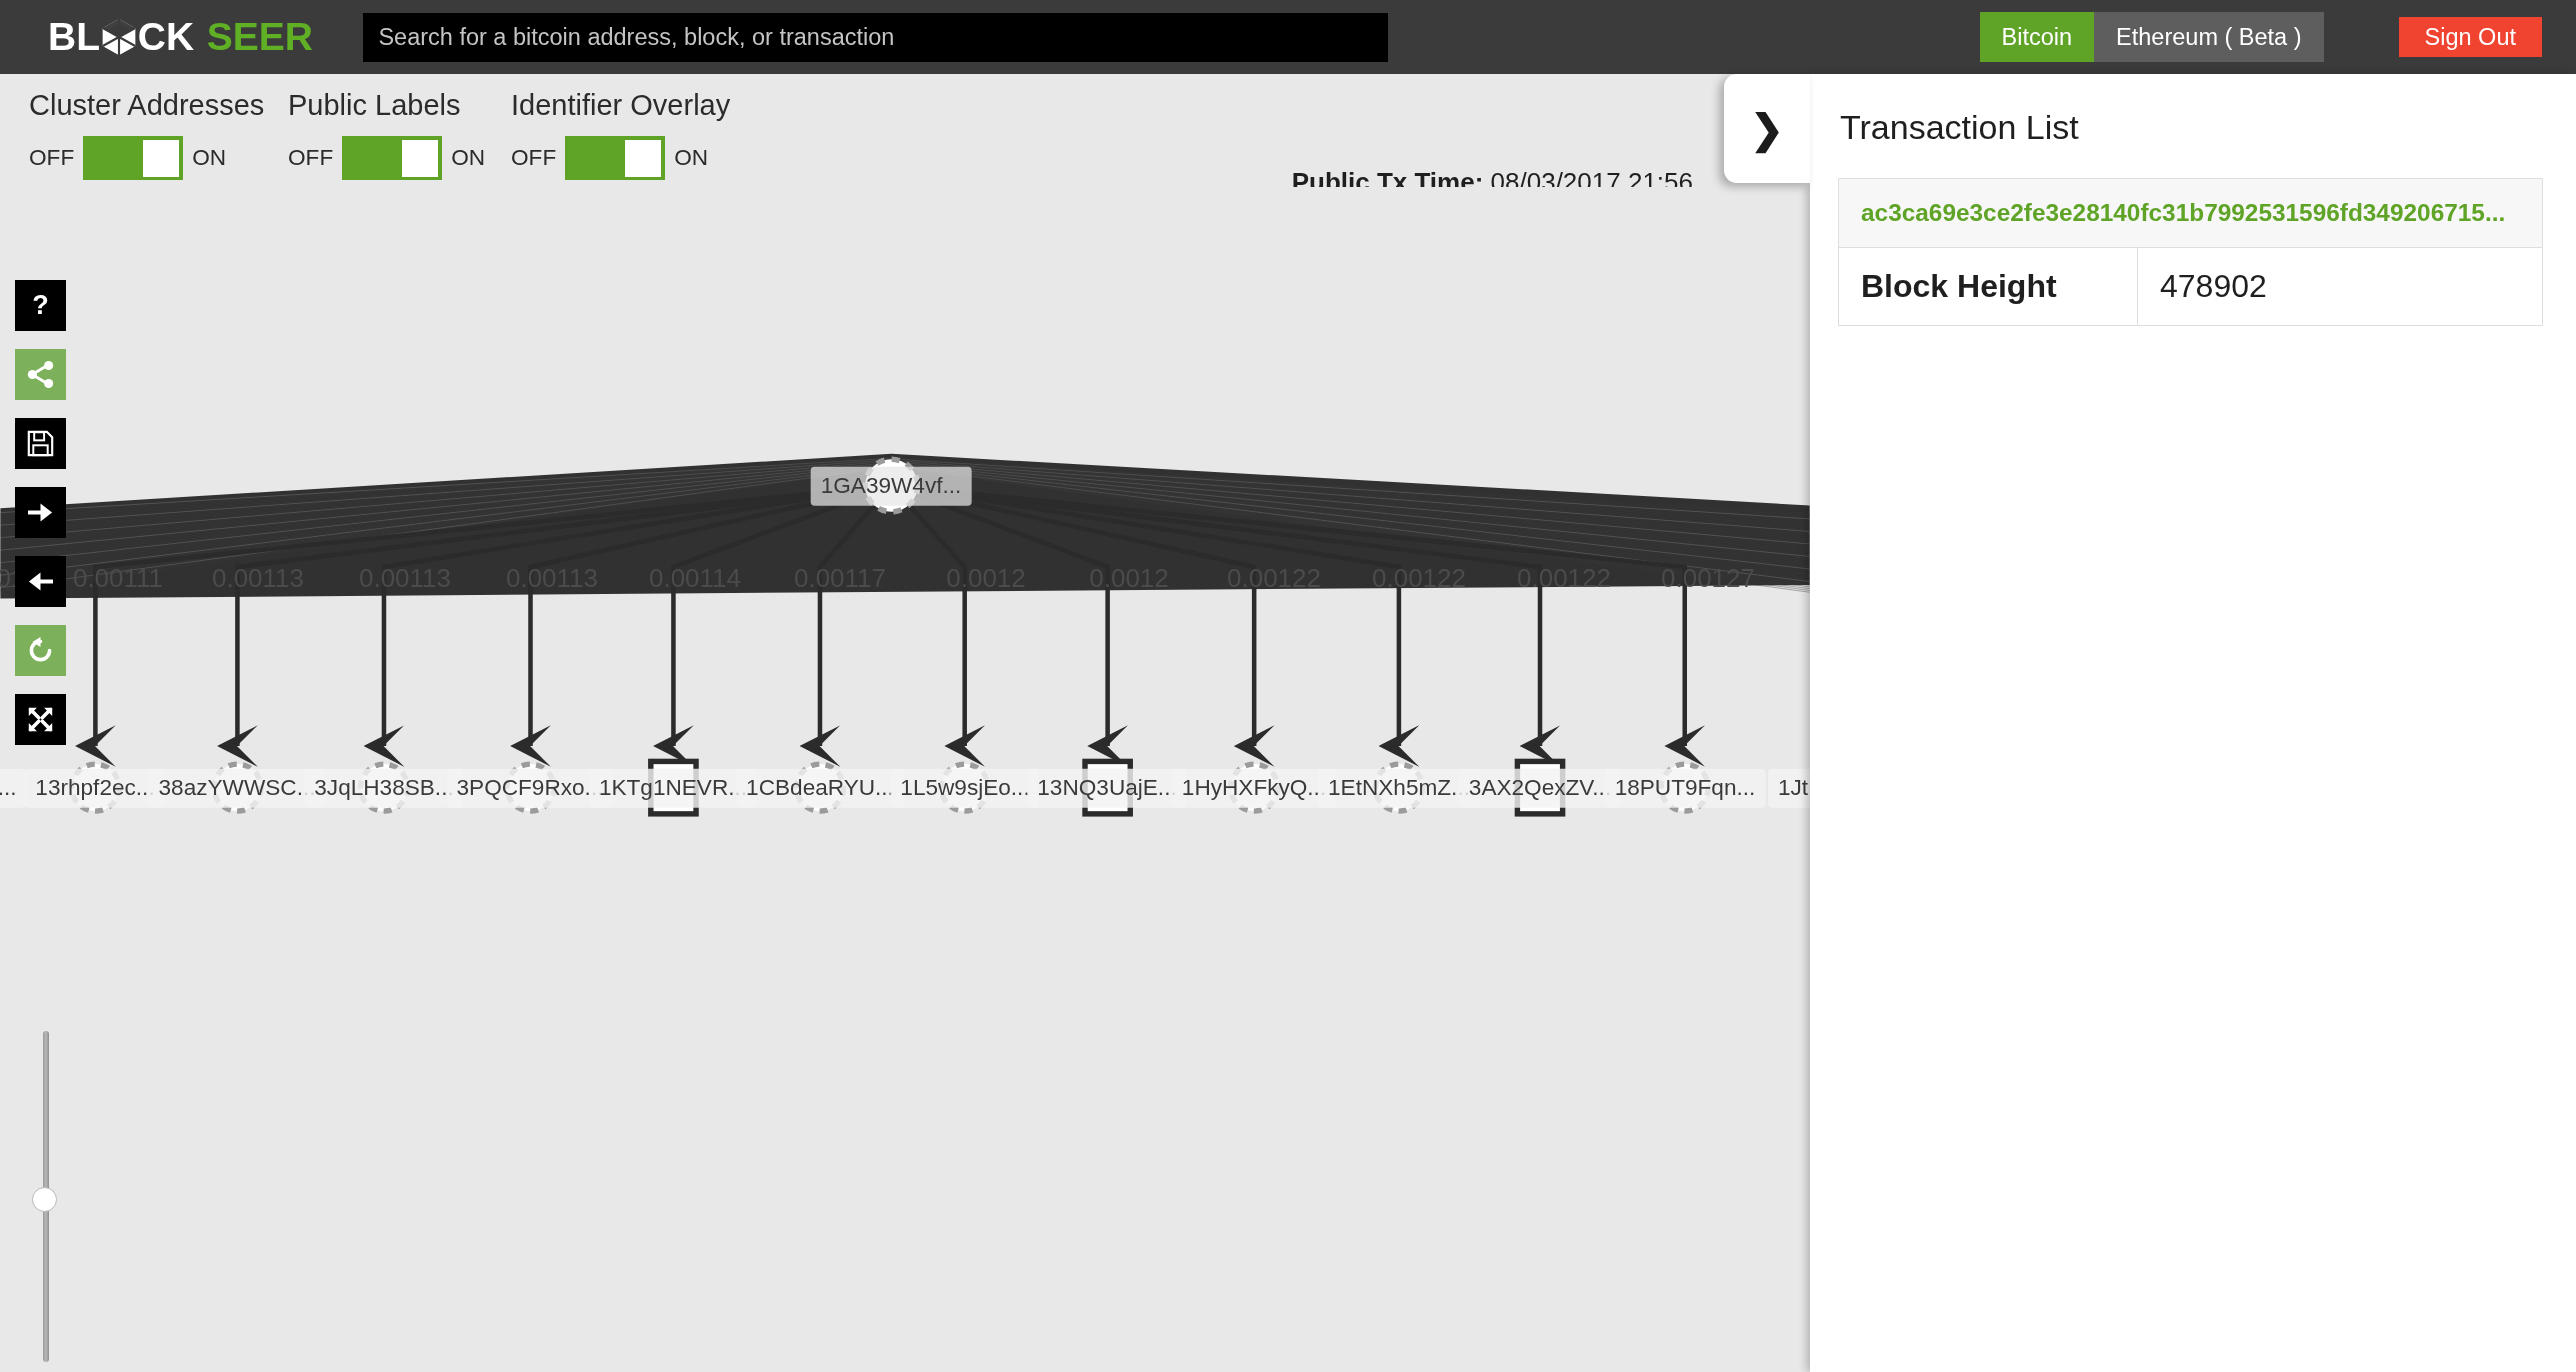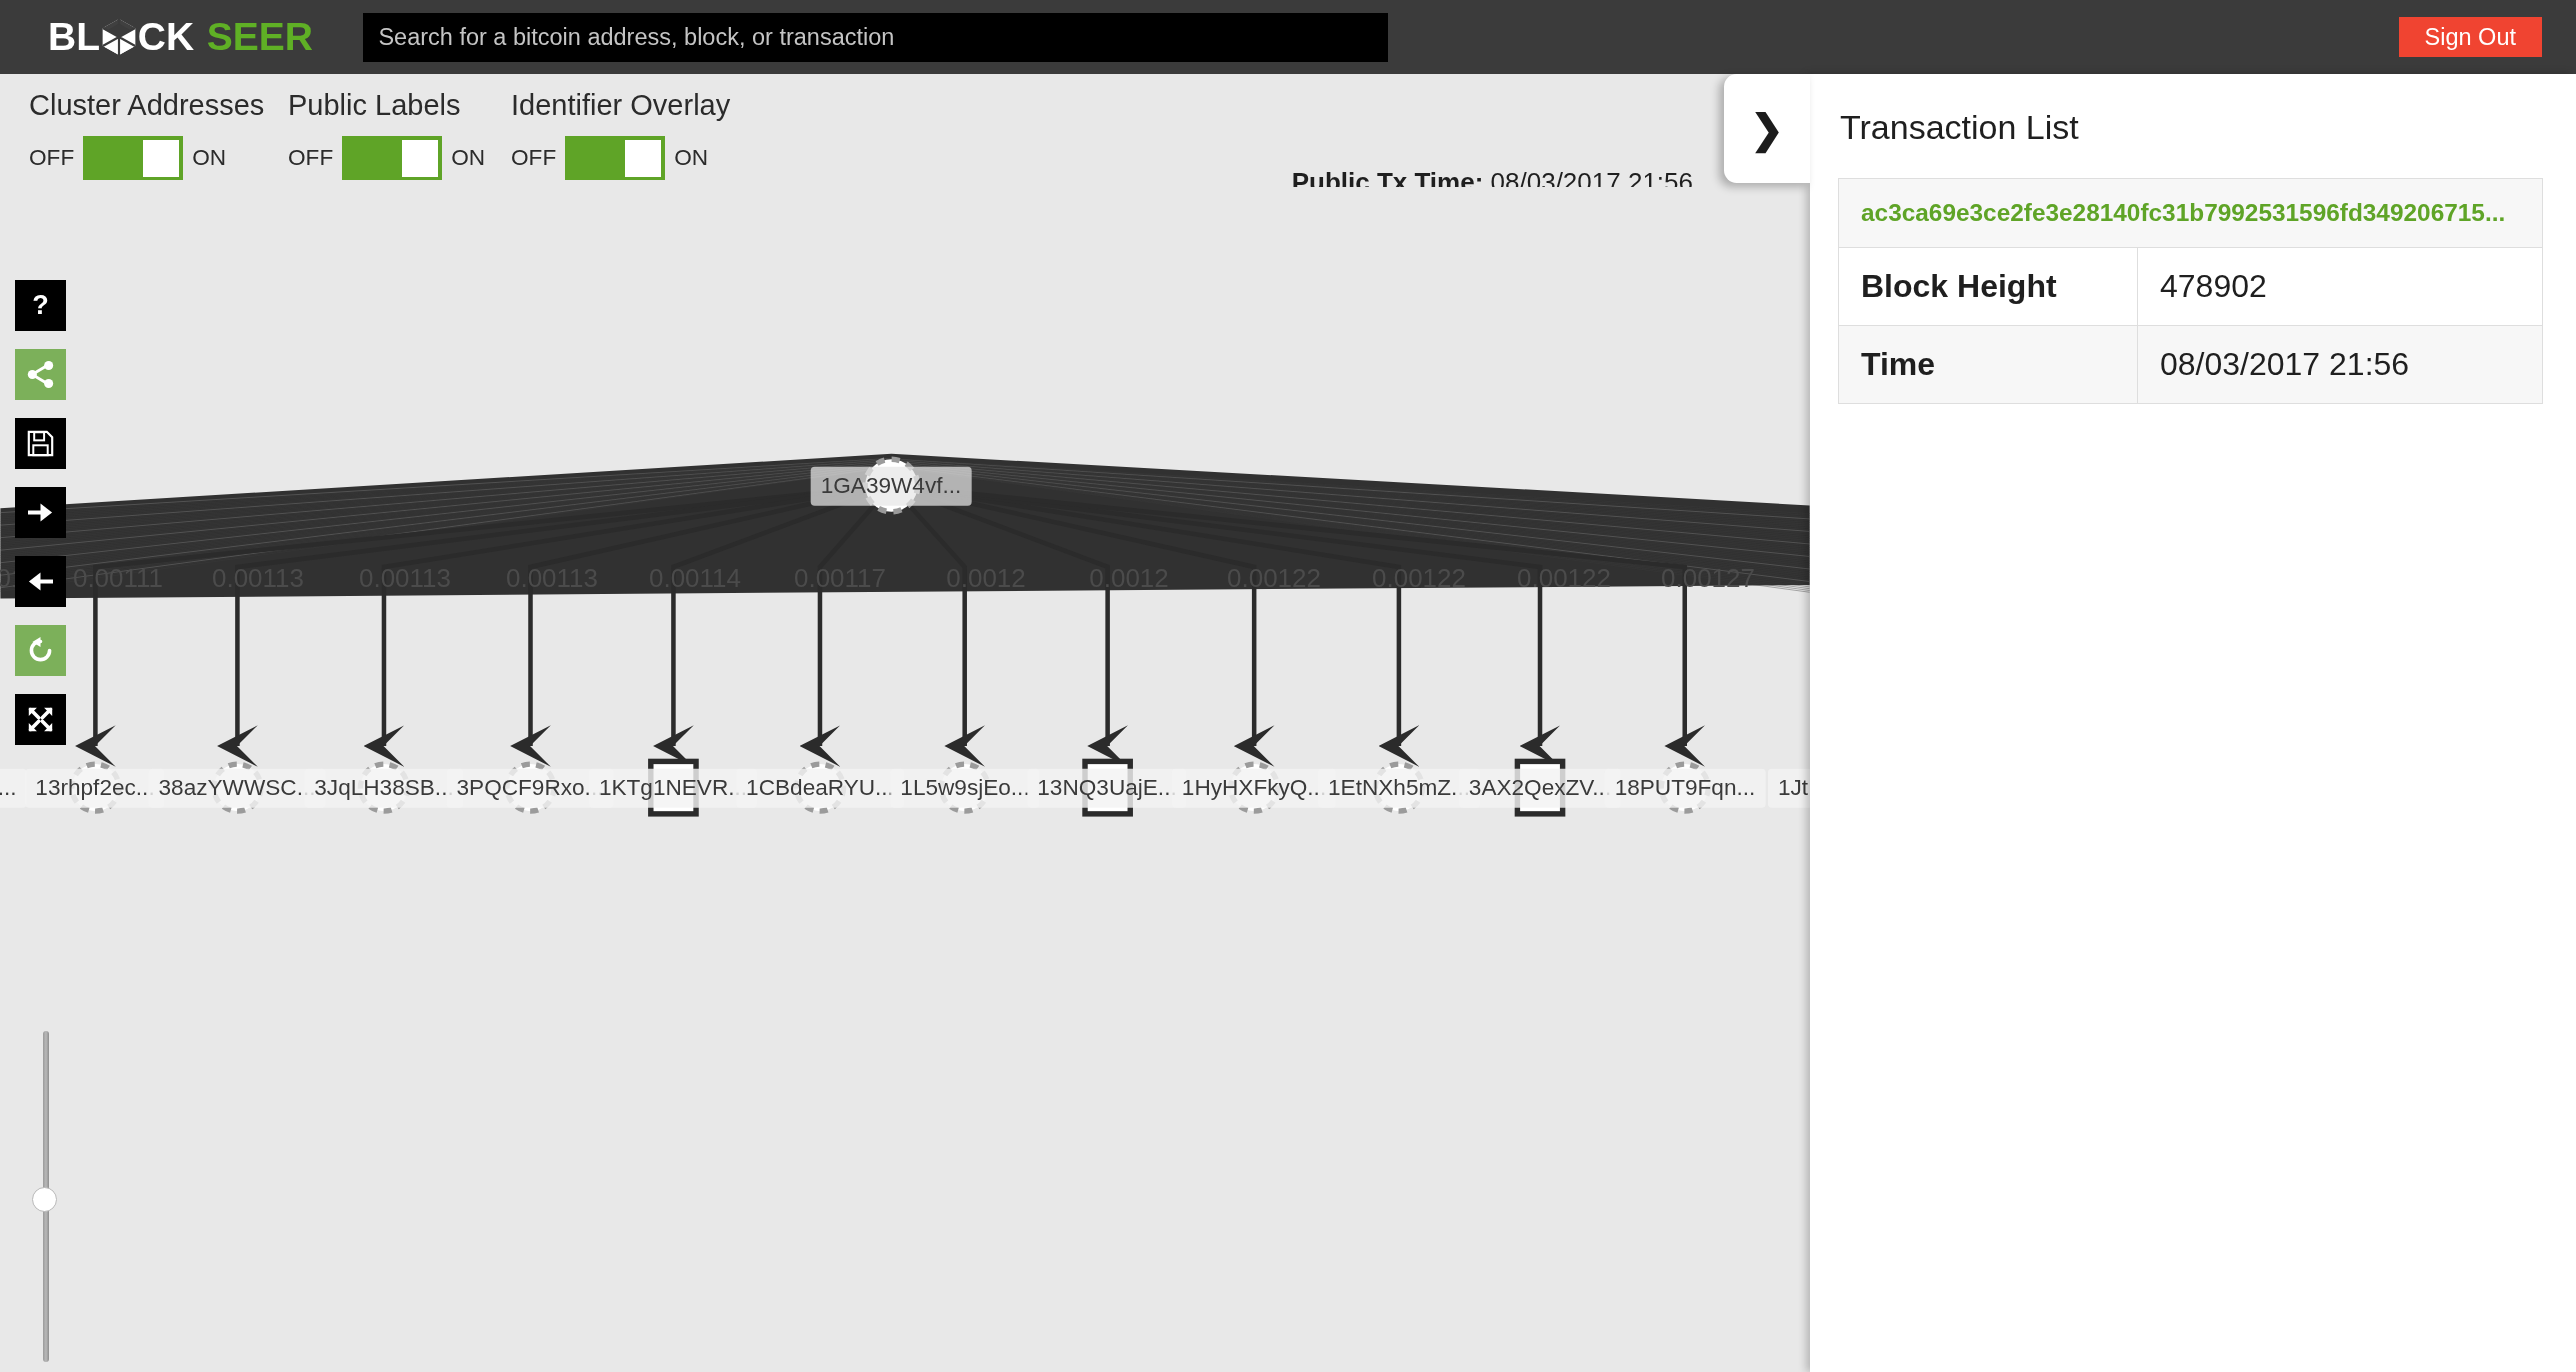--- a/index.html
+++ b/index.html
@@ -231,20 +231,24 @@
     </span>
     <span class="lo-white">CK</span>
     <span class="lo-green">SEER</span>
   </div>
 
   <div class="search-wrap">
     <input type="text" placeholder="Search for a bitcoin address, block, or transaction" style="">
   </div>
 
   <div class="nav-right">
+    <div class="chain-group">
+      <button class="chain-btn active">Bitcoin</button>
+      <button class="chain-btn inactive">Ethereum ( Beta )</button>
+    </div>
     <button class="signout-btn">Sign Out</button>
   </div>
 </div>
 
 <div class="controlbar">
 
   <div class="toggle-block" style="left:29px;top:14.5px;">
     <div class="toggle-title">Cluster Addresses</div>
     <div class="toggle-row">
       <span class="toggle-sidelabel">OFF</span>
@@ -510,20 +514,16 @@
   <div class="rpanel-title">Transaction List</div>
   <table class="tx-table">
     <tbody id="tx-tbody">
         <tr class="tx-hash-row">
           <td colspan="2">ac3ca69e3ce2fe3e28140fc31b7992531596fd349206715...</td>
         </tr>
         <tr>
           <td class="k">Block Height</td>
           <td>478902</td>
         </tr>
-        <tr class="alt">
-          <td class="k">Time</td>
-          <td>08/03/2017 21:56</td>
-        </tr>
       </tbody>
   </table>
 </div>
 
 
 </body></html>

